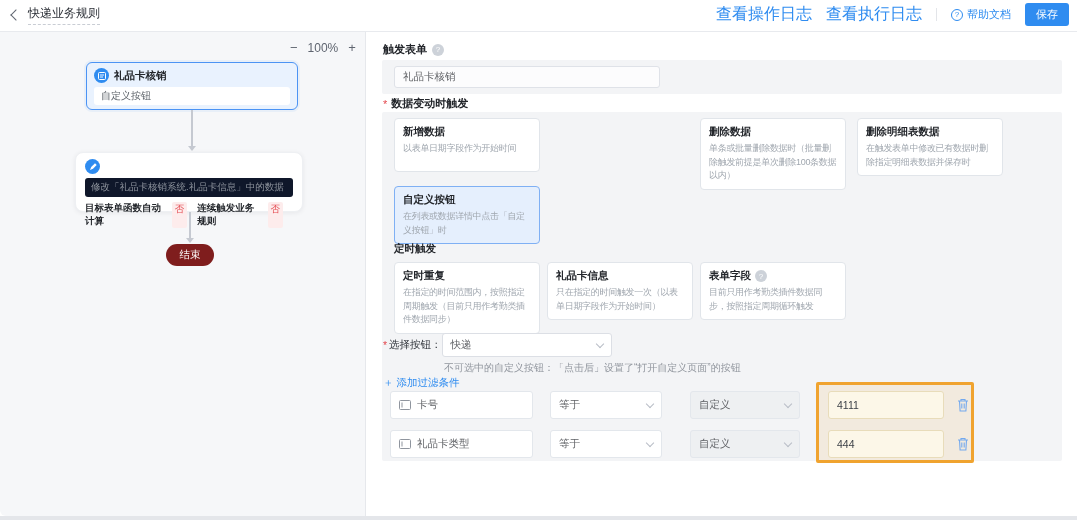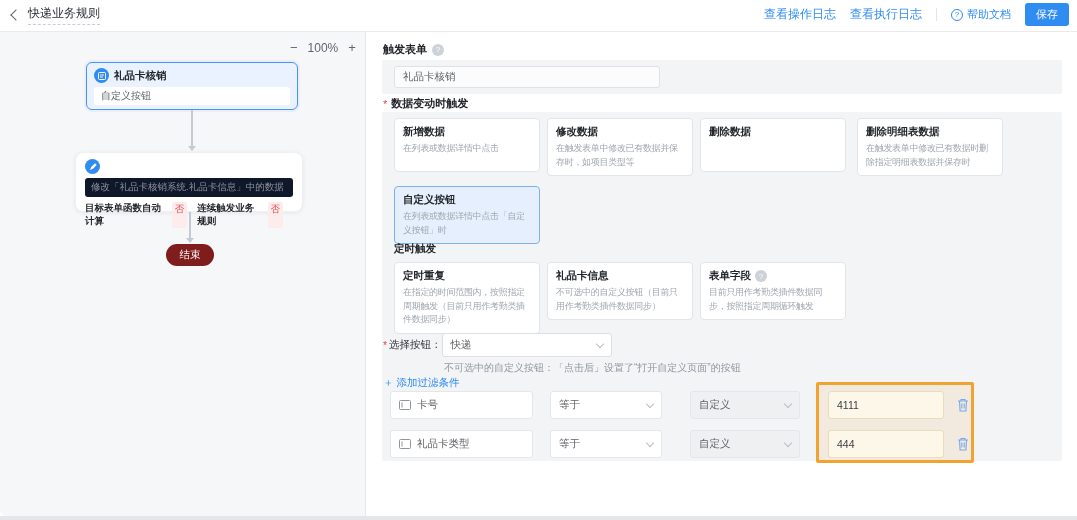--- a/index.html
+++ b/index.html
@@ -6,21 +6,21 @@
   html,body { width:1077px; height:520px; overflow:hidden; background:#fff;
     font-family:"Liberation Sans","DejaVu Sans",sans-serif; color:#23262b; }
 
   
   .topbar { position:absolute; top:0; left:0; right:0; height:32px; background:#fff;
     border-bottom:1px solid #e8eaee; display:flex; align-items:center; padding:0 8px 2px 10px; z-index:30; }
   .back { width:8px; height:8px; border-left:1.5px solid #5f6570; border-bottom:1.5px solid #5f6570;
     transform:rotate(45deg); margin:0 8px 0 2px; cursor:pointer; }
   .doc-title { font-size:12px; color:#2b2f36; border-bottom:1px dashed #c9cdd4; padding-bottom:2px; }
   .tb-right { margin-left:auto; display:flex; align-items:center; gap:14px; }
-  .tb-link { font-size:12px; color:#2f8cf0; cursor:pointer; white-space:nowrap; }
+  .tb-link { font-size:16px; color:#2f8cf0; cursor:pointer; white-space:nowrap; }
   .tb-sep { width:1px; height:13px; background:#e3e5e9; }
   .help-wrap { display:flex; align-items:center; gap:4px; color:#2f8cf0; font-size:11px; cursor:pointer; }
   .qmark-blue { width:12px; height:12px; border:1px solid #2f8cf0; border-radius:50%; font-size:8px;
     display:flex; align-items:center; justify-content:center; color:#2f8cf0; }
   .save-btn { background:#2f8cf0; color:#fff; font-size:11px; border:none; border-radius:3px;
     padding:4px 11px; cursor:pointer; }
 
   
   .main { position:absolute; top:32px; left:0; right:0; bottom:4px; }
   .bottom-strip { position:absolute; left:0; right:0; bottom:0; height:4px; background:#e4e6ea; }
@@ -174,48 +174,45 @@
 
     <div class="p-label" style="left:17px; top:64px;">
       <span class="req">*</span>
       <span style="margin-left:-3px;">数据变动时触发</span>
     </div>
 
     <div class="gband band2"></div>
 
     <div class="card row1 c1">
       <div class="card-title">新增数据</div>
-      <div class="card-desc">在列表或数据详情中点击</div>
-    </div>
-    <div class="card row1 c2">
-      <div class="card-title">修改数据</div>
-      <div class="card-desc">在触发表单中修改已有数据并保存时，如项目类型等</div>
+      <div class="card-desc">以表单日期字段作为开始时间</div>
     </div>
     <div class="card row1 c3">
       <div class="card-title">删除数据</div>
+      <div class="card-desc">单条或批量删除数据时（批量删除触发前提是单次删除100条数据以内）</div>
     </div>
     <div class="card row1 c4">
       <div class="card-title">删除明细表数据</div>
       <div class="card-desc">在触发表单中修改已有数据时删除指定明细表数据并保存时</div>
     </div>
 
     <div class="card sel sel-card">
       <div class="card-title">自定义按钮</div>
       <div class="card-desc">在列表或数据详情中点击「自定义按钮」时</div>
     </div>
 
     <div class="p-label timer-label">定时触发</div>
 
     <div class="card row2 c1">
       <div class="card-title">定时重复</div>
       <div class="card-desc">在指定的时间范围内，按照指定周期触发（目前只用作考勤类插件数据同步）</div>
     </div>
     <div class="card row2 c2">
       <div class="card-title">礼品卡信息</div>
-      <div class="card-desc">不可选中的自定义按钮（目前只用作考勤类插件数据同步）</div>
+      <div class="card-desc">只在指定的时间触发一次（以表单日期字段作为开始时间）</div>
     </div>
     <div class="card row2 c3">
       <div class="card-title">
         <span>表单字段</span>
         <span class="qmark-gray">?</span>
       </div>
       <div class="card-desc">目前只用作考勤类插件数据同步，按照指定周期循环触发</div>
     </div>
 
     <div class="select-row">

